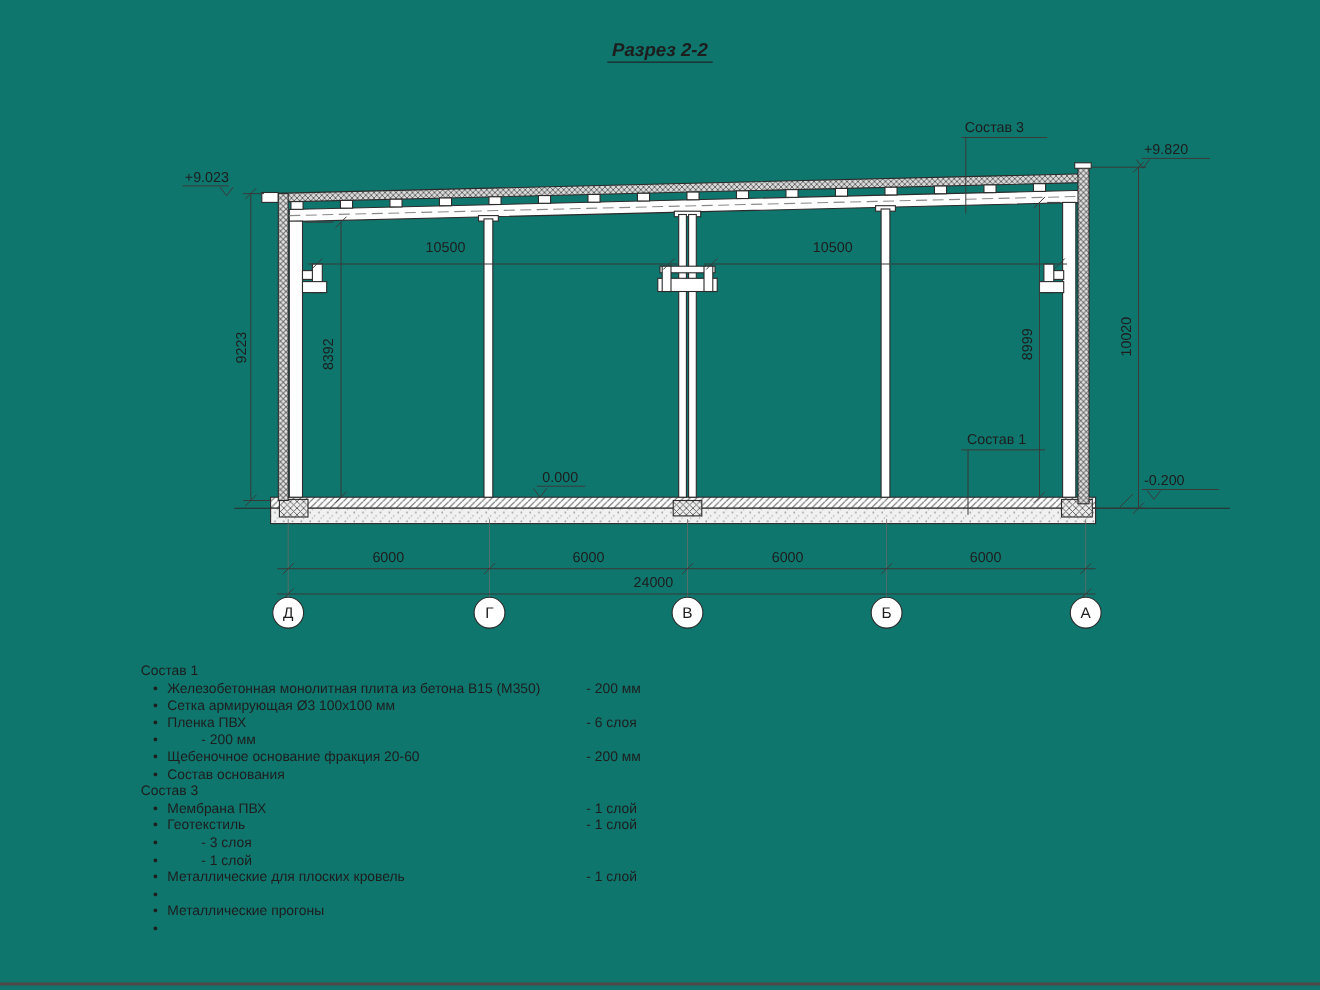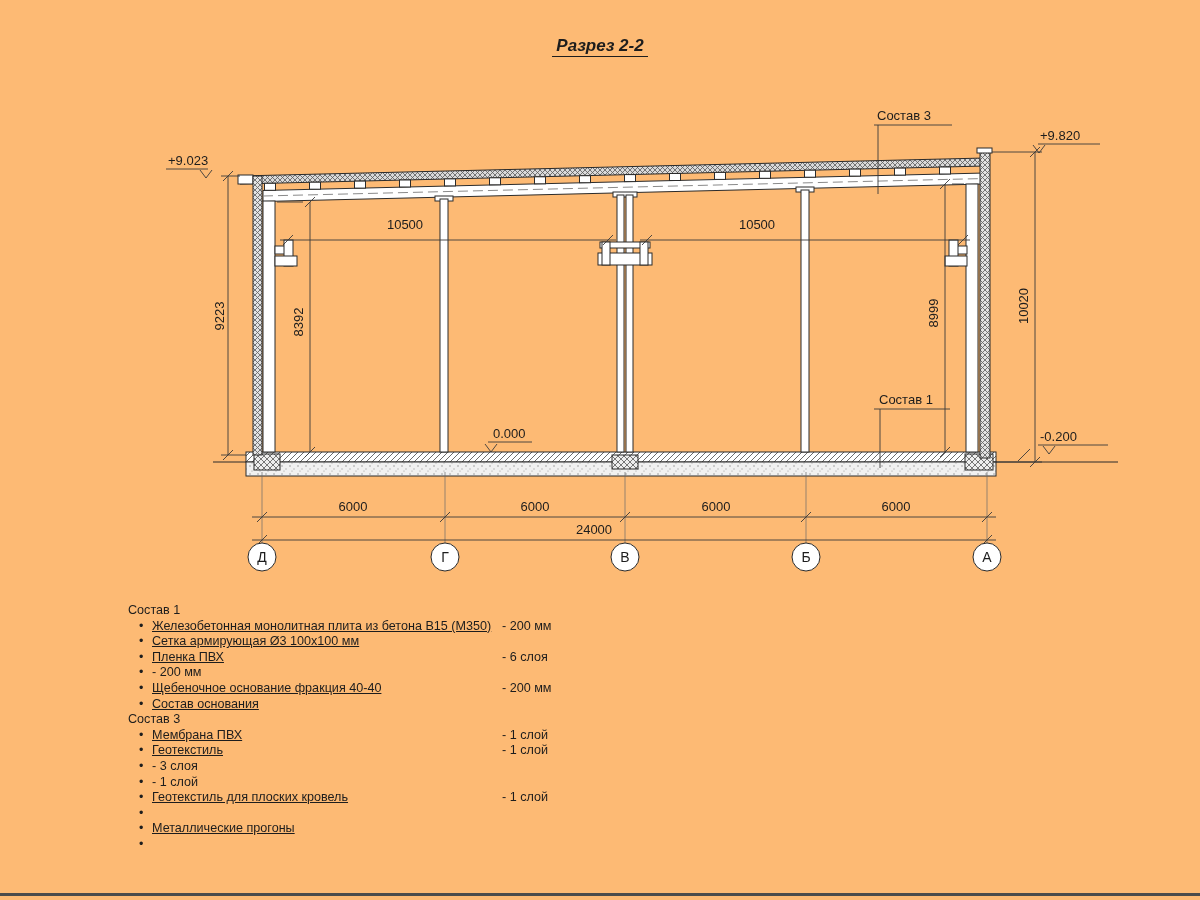--- a/index.html
+++ b/index.html
@@ -1,30 +1,30 @@
 <!DOCTYPE html>
 <html><head>
 <meta charset="utf-8">
 <style>
   html,body{margin:0;padding:0;background:#ffffff;}
-  .page{position:relative;width:1200px;height:900px;background:#fdba74;overflow:hidden;
+  .page{position:relative;width:1200px;height:900px;background:#0f766e;overflow:hidden;
         font-family:"Liberation Sans",sans-serif;color:#1d1d1d;}
   .title{position:absolute;top:36px;left:0;width:1200px;text-align:center;}
   .title span{font-size:17px;font-style:italic;font-weight:bold;border-bottom:1.5px solid #1d1d1d;padding:0 4px 1px 4px;}
   svg{position:absolute;top:0;left:0;}
   svg text{font-family:"Liberation Sans",sans-serif;fill:#1d1d1d;}
   .dimtxt{font-size:13px;}
   .calltxt{font-size:13px;}
   .bubtxt{font-size:14px;}
   .notes{position:absolute;left:128px;top:603px;width:470px;font-size:12.6px;line-height:15.6px;}
   .nheading{font-weight:normal;}
   .nrow{display:flex;align-items:flex-start;}
   .nbullet{width:13px;padding-left:11px;flex:none;}
-  .nname{width:350px;flex:none;text-decoration:underline;}
-  .nvalue{width:92px;flex:none;}
+  .nname{width:350px;flex:none;}
+  .nvalue{width:92px;flex:none;margin-left:31px;}
   .bottom-rule{position:absolute;left:0;top:893px;width:1200px;height:3px;background:#4b4b4b;}
 </style>
 </head>
 <body>
 
 <div class="page">
 
   <div class="title">
     <span>Разрез 2-2</span>
   </div>
@@ -286,21 +286,21 @@
       <span class="nbullet">•</span>
       <span class="nname">Пленка ПВХ</span>
       <span class="nvalue">-  6 слоя</span>
     </div>
     <div class="nrow">
       <span class="nbullet">•</span>
       <span class="nvalue">- 200 мм</span>
     </div>
     <div class="nrow">
       <span class="nbullet">•</span>
-      <span class="nname">Щебеночное основание фракция 40-40</span>
+      <span class="nname">Щебеночное основание фракция 20-60</span>
       <span class="nvalue">- 200 мм</span>
     </div>
     <div class="nrow">
       <span class="nbullet">•</span>
       <span class="nname">Состав основания</span>
       <span class="nvalue"></span>
     </div>
 
     <div class="nheading">Состав 3</div>
 
@@ -317,21 +317,21 @@
     <div class="nrow">
       <span class="nbullet">•</span>
       <span class="nvalue">- 3 слоя</span>
     </div>
     <div class="nrow">
       <span class="nbullet">•</span>
       <span class="nvalue">- 1 слой</span>
     </div>
     <div class="nrow">
       <span class="nbullet">•</span>
-      <span class="nname">Геотекстиль для плоских кровель</span>
+      <span class="nname">Металлические для плоских кровель</span>
       <span class="nvalue">- 1 слой</span>
     </div>
     <div class="nrow">
       <span class="nbullet">•</span>
       <span class="nvalue"></span>
     </div>
     <div class="nrow">
       <span class="nbullet">•</span>
       <span class="nname">Металлические прогоны</span>
       <span class="nvalue"></span>

